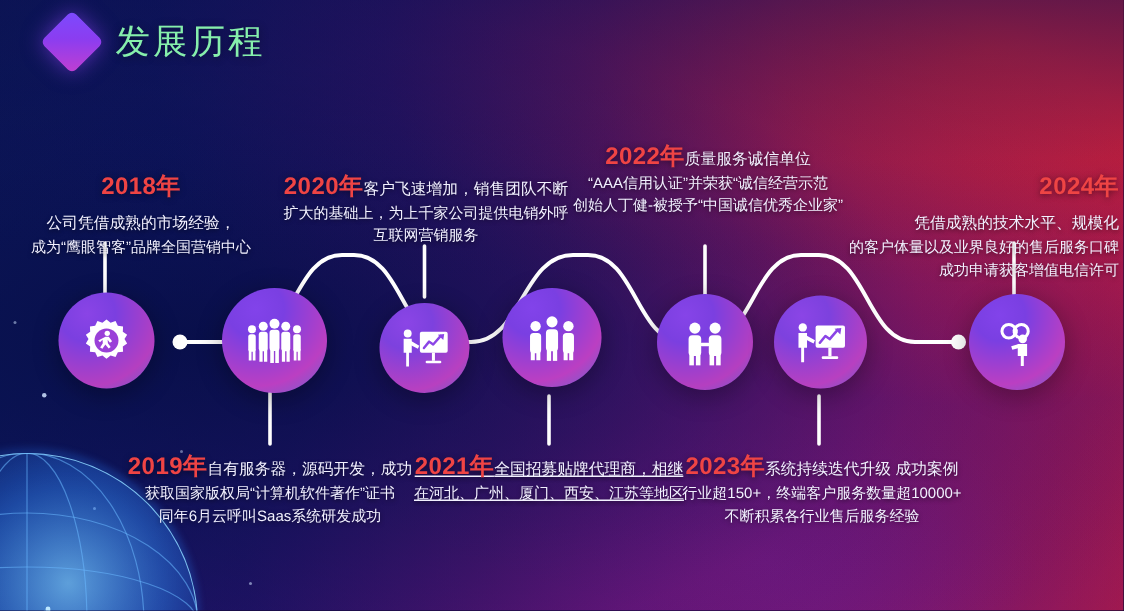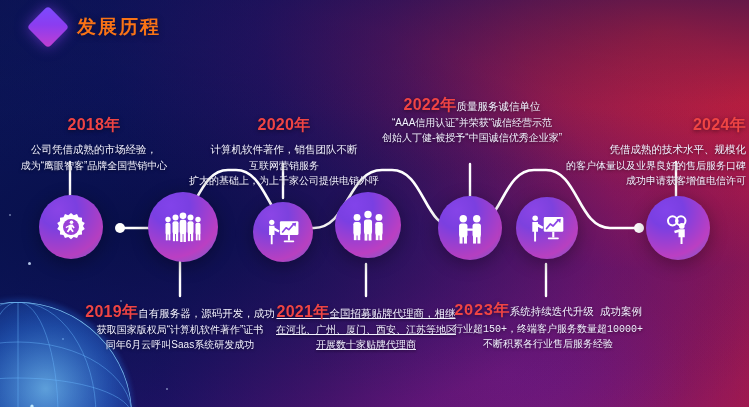--- a/index.html
+++ b/index.html
@@ -40,21 +40,21 @@
   .star{position:absolute;border-radius:50%;background:#cfe3ff;opacity:.85;}
 
   
   .header{position:absolute;left:33px;top:12px;display:flex;align-items:center;gap:14px;}
   .diamond{
     width:30px;height:30px;transform:rotate(45deg);border-radius:4px;
     background:linear-gradient(135deg,#7b4bff 0%,#8b3df0 45%,#c23fd0 100%);
     box-shadow:0 0 14px rgba(150,70,255,.55);
   }
   .title{
-    color:#f97316;font-size:19px;font-weight:bold;letter-spacing:2px;
+    color:#86efac;font-size:23px;font-weight:normal;letter-spacing:2px;
     text-shadow:0 1px 6px rgba(0,0,0,.45);
   }
 
   
   .path-svg{position:absolute;left:0;top:0;pointer-events:none;}
 
   
   .node{
     position:absolute;border-radius:50%;
     display:flex;align-items:center;justify-content:center;
@@ -285,24 +285,24 @@
 
   <div class="tblock" style="left:6px;top:113px;width:176px;">
     <div>
       <span class="yr">2018年</span><span class="ln first">公司凭借成熟的市场经验，</span>
     </div>
     <div class="ln">成为“鹰眼智客”品牌全国营销中心</div>
   </div>
 
   <div class="tblock" style="left:186px;top:113px;width:196px;">
     <div>
-      <span class="yr">2020年</span><span class="ln first">计算机软件著作，销售团队不断</span>
-    </div>
+      <span class="yr">2020年</span><span class="ln first">客户飞速增加，销售团队不断</span>
+    </div>
+    <div class="ln">扩大的基础上，为上千家公司提供电销外呼</div>
     <div class="ln">互联网营销服务</div>
-    <div class="ln">扩大的基础上，为上千家公司提供电销外呼</div>
   </div>
 
   <div class="tblock" style="left:374px;top:93px;width:196px;">
     <div>
       <span class="yr">2022年</span><span class="ln first">质量服务诚信单位</span>
     </div>
     <div class="ln">“AAA信用认证”并荣获“诚信经营示范</div>
     <div class="ln">创始人丁健-被授予“中国诚信优秀企业家”</div>
   </div>
 
@@ -320,24 +320,23 @@
     </div>
     <div class="ln">获取国家版权局“计算机软件著作”证书</div>
     <div class="ln">同年6月云呼叫Saas系统研发成功</div>
   </div>
 
   <div class="tblock" style="left:268px;top:300px;width:196px;text-decoration:underline;">
     <div>
       <span class="yr">2021年</span><span class="ln first">全国招募贴牌代理商，相继</span>
     </div>
     <div class="ln">在河北、广州、厦门、西安、江苏等地区</div>
-    <div class="ln">开展数十家贴牌代理商</div>
-  </div>
-
-  <div class="tblock" style="left:446px;top:300px;width:204px;font-family:Liberation Mono, monospace;">
+  </div>
+
+  <div class="tblock" style="left:446px;top:300px;width:204px;">
     <div>
       <span class="yr">2023年</span><span class="ln first">系统持续迭代升级  成功案例</span>
     </div>
     <div class="ln">行业超150+，终端客户服务数量超10000+</div>
     <div class="ln">不断积累各行业售后服务经验</div>
   </div>
 
 </div>
 
 </body></html>

